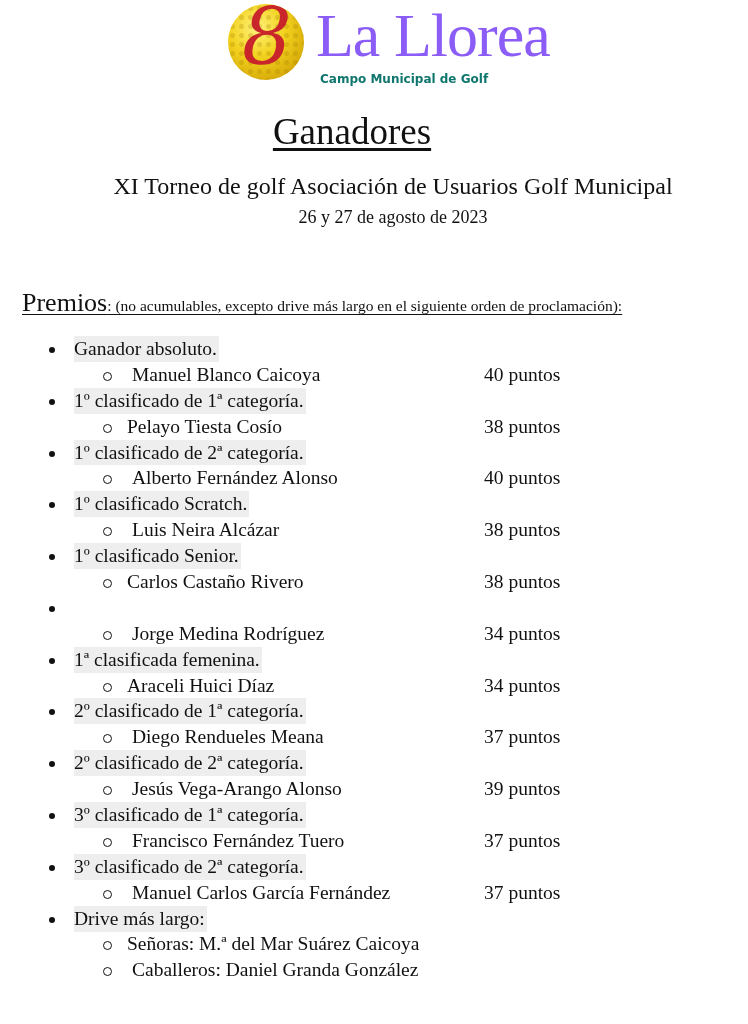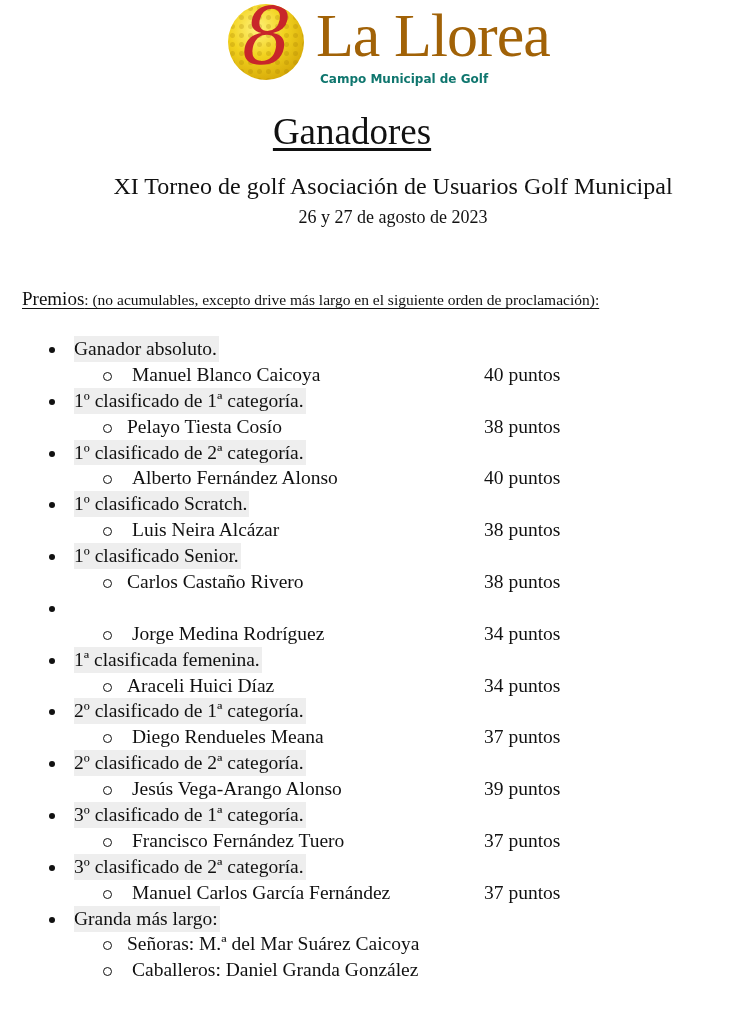--- a/index.html
+++ b/index.html
@@ -17,21 +17,21 @@
       position: absolute; inset: 0; border-radius: 50%;
       background-image: radial-gradient(circle, rgba(160,120,0,0.25) 2px, transparent 3px);
       background-size: 9px 9px;
     }
     .ball .eight {
       position: absolute; left: 14px; top: -6px; font-size: 78px; line-height: 1;
       color: #c8262a; font-family: "DejaVu Serif", serif; font-style: italic;
     }
     .brand {
       position: absolute; left: 88px; top: 2px; font-family: "Liberation Serif", serif;
-      font-size: 62px; color: #a16207; letter-spacing: -1px; line-height: 1;
+      font-size: 62px; color: #8b5cf6; letter-spacing: -1px; line-height: 1;
     }
     .brand-sub {
       position: absolute; left: 92px; top: 70px; font-family: "DejaVu Sans", sans-serif;
       font-size: 12px; font-weight: bold; color: #0f766e;
     }
     .title {
       position: absolute; left: 0; width: 704px; top: 110px; text-align: center;
       font-size: 37px; text-decoration: underline; text-underline-offset: 4px;
     }
     .subtitle {
@@ -39,21 +39,21 @@
       font-size: 24px;
     }
     .date {
       position: absolute; left: 0; width: 786px; top: 207px; text-align: center;
       font-size: 18px;
     }
     .premios {
       position: absolute; left: 22px; top: 288px; font-size: 15.5px; white-space: nowrap;
       text-decoration: underline; text-underline-offset: 3px;
     }
-    .premios .big { font-size: 19px; }
+    .premios .big { font-size: 26px; }
     .list { position: absolute; left: 0; top: 336px; width: 748px; }
     .row { position: relative; height: 25.9px; font-size: 19.5px; line-height: 25.9px; white-space: nowrap; padding-left: 32px; }
     .bullet {
       position: absolute; left: 49px; top: 11px; width: 6px; height: 6px; border-radius: 50%;
       background: #111;
     }
     .cat-label { position: absolute; left: 74px; top: 0; background: #eeeeee; padding-right: 2px; }
     .circle {
       position: absolute; left: 103px; top: 10px; width: 7px; height: 7px; border-radius: 50%;
       border: 1.4px solid #111; box-sizing: border-box; width: 9px; height: 9px;
@@ -176,21 +176,21 @@
       <span class="bullet"></span>
       <span class="cat-label">3º clasificado de 2ª categoría.</span>
     </div>
     <div class="row">
       <span class="circle"></span>
       <span class="name">Manuel Carlos García Fernández</span>
       <span class="points">37 puntos</span>
     </div>
     <div class="row">
       <span class="bullet"></span>
-      <span class="cat-label">Granda más largo:</span>
+      <span class="cat-label">Drive más largo:</span>
     </div>
     <div class="row">
       <span class="circle"></span>
       <span class="name tight">Señoras: M.ª del Mar Suárez Caicoya</span>
     </div>
     <div class="row">
       <span class="circle"></span>
       <span class="name">Caballeros: Daniel Granda González</span>
     </div>
   </div>

